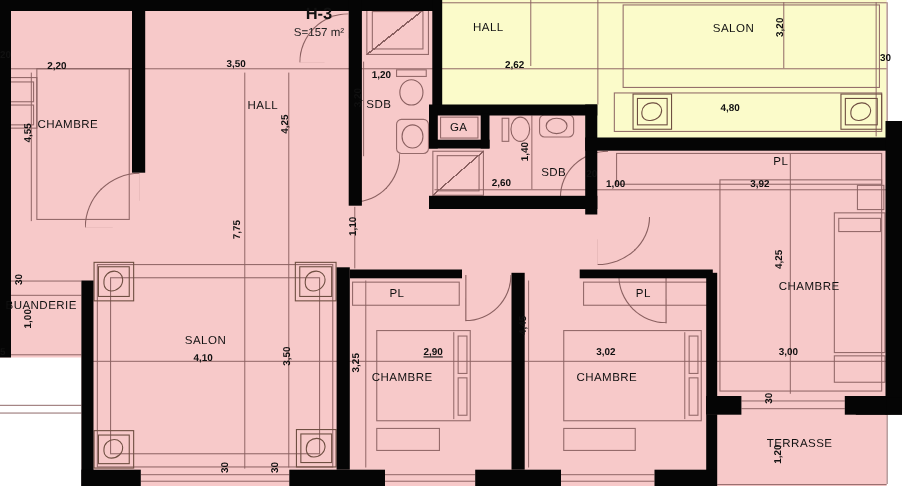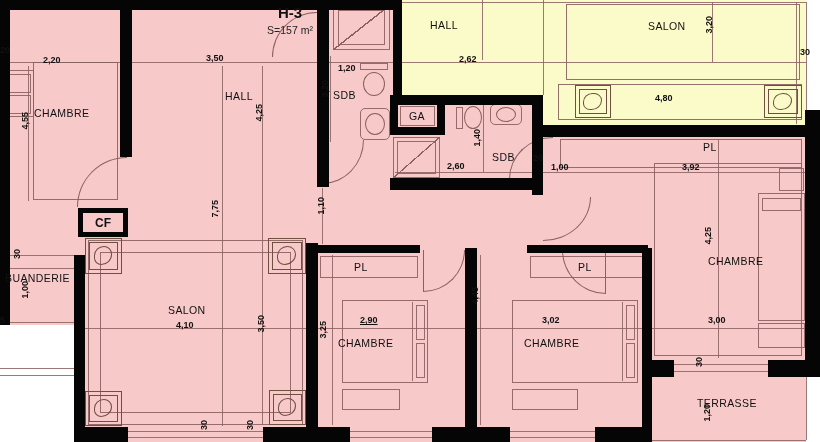--- a/index.html
+++ b/index.html
@@ -168,23 +168,20 @@
   <div class="w" style="left:642px;top:248px;width:10px;height:129px"></div>
   <div class="w" style="left:642px;top:360px;width:32px;height:17px"></div>
   <div class="w" style="left:768px;top:360px;width:38px;height:17px"></div>
   <div class="w" style="left:642px;top:377px;width:10px;height:65px"></div>
   <div class="w" style="left:74px;top:255px;width:11px;height:187px"></div>
   <div class="w" style="left:74px;top:427px;width:54px;height:15px"></div>
   <div class="w" style="left:263px;top:427px;width:87px;height:15px"></div>
   <div class="w" style="left:432px;top:427px;width:78px;height:15px"></div>
   <div class="w" style="left:595px;top:427px;width:55px;height:15px"></div>
 
-  <div class="cf">
-    <span>CF</span>
-  </div>
 
   <div class="title">H-3</div>
   <div class="subtitle">S=157 m²</div>
 
   <div id="labels">
       <span class="rl" style="left: 34px; top: 107px;">CHAMBRE</span>
       <span class="rl" style="left: 225px; top: 90px;">HALL</span>
       <span class="rl" style="left: 333px; top: 89px;">SDB</span>
       <span class="rl" style="left: 409px; top: 110px;">GA</span>
       <span class="rl" style="left: 430px; top: 19px;">HALL</span>
@@ -204,21 +201,21 @@
       <span class="dim" style="left: 206px; top: 53px;">3,50</span>
       <span class="dim" style="left: 338px; top: 63px;">1,20</span>
       <span class="dim" style="left: 459px; top: 54px;">2,62</span>
       <span class="dim" style="left: 655px; top: 55px; margin-top: 38px;">4,80</span>
       <span class="dim" style="left: 800px; top: 47px;">30</span>
       <span class="dim" style="left: 447px; top: 161px;">2,60</span>
       <span class="dim" style="left: 533px; top: 153px;">20</span>
       <span class="dim" style="left: 551px; top: 162px;">1,00</span>
       <span class="dim" style="left: 682px; top: 162px;">3,92</span>
       <span class="dim" style="left: 176px; top: 320px;">4,10</span>
-      <span class="dim" style="left: 360px; top: 315px; text-decoration: underline;">2,90</span>
+      <span class="dim" style="left: 385px; top: 315px; text-decoration: underline;">2,90</span>
       <span class="dim" style="left: 542px; top: 315px;">3,02</span>
       <span class="dim" style="left: 708px; top: 315px;">3,00</span>
       <span class="dim" style="left: 0px; top: 315px;">5</span>
       <span class="dim vert" style="left: 20px; top: 112px;">4,55</span>
       <span class="dim vert" style="left: 254px; top: 104px;">4,25</span>
       <span class="dim vert" style="left: 320px; top: 80px;">3,20</span>
       <span class="dim vert" style="left: 704px; top: 16px;">3,20</span>
       <span class="dim vert" style="left: 472px; top: 129px;">1,40</span>
       <span class="dim vert" style="left: 210px; top: 200px;">7,75</span>
       <span class="dim vert" style="left: 316px; top: 197px;">1,10</span>

